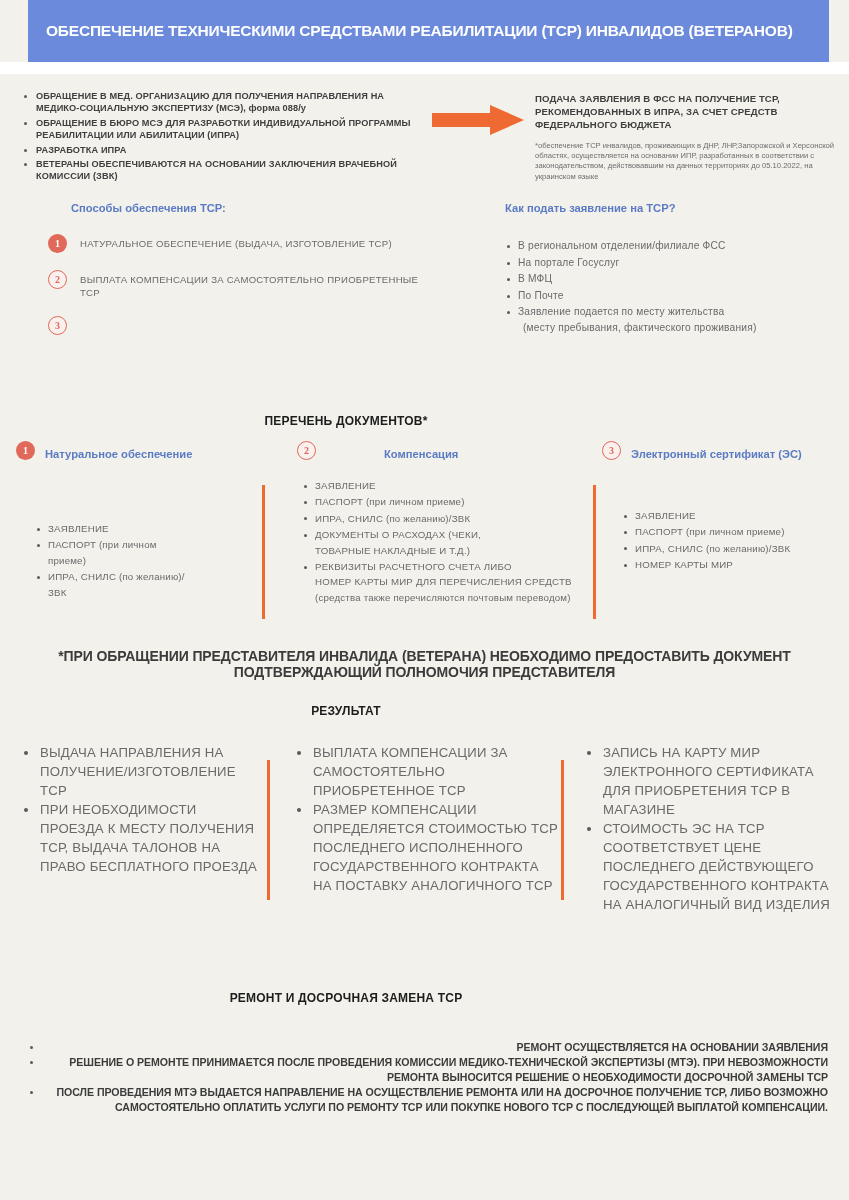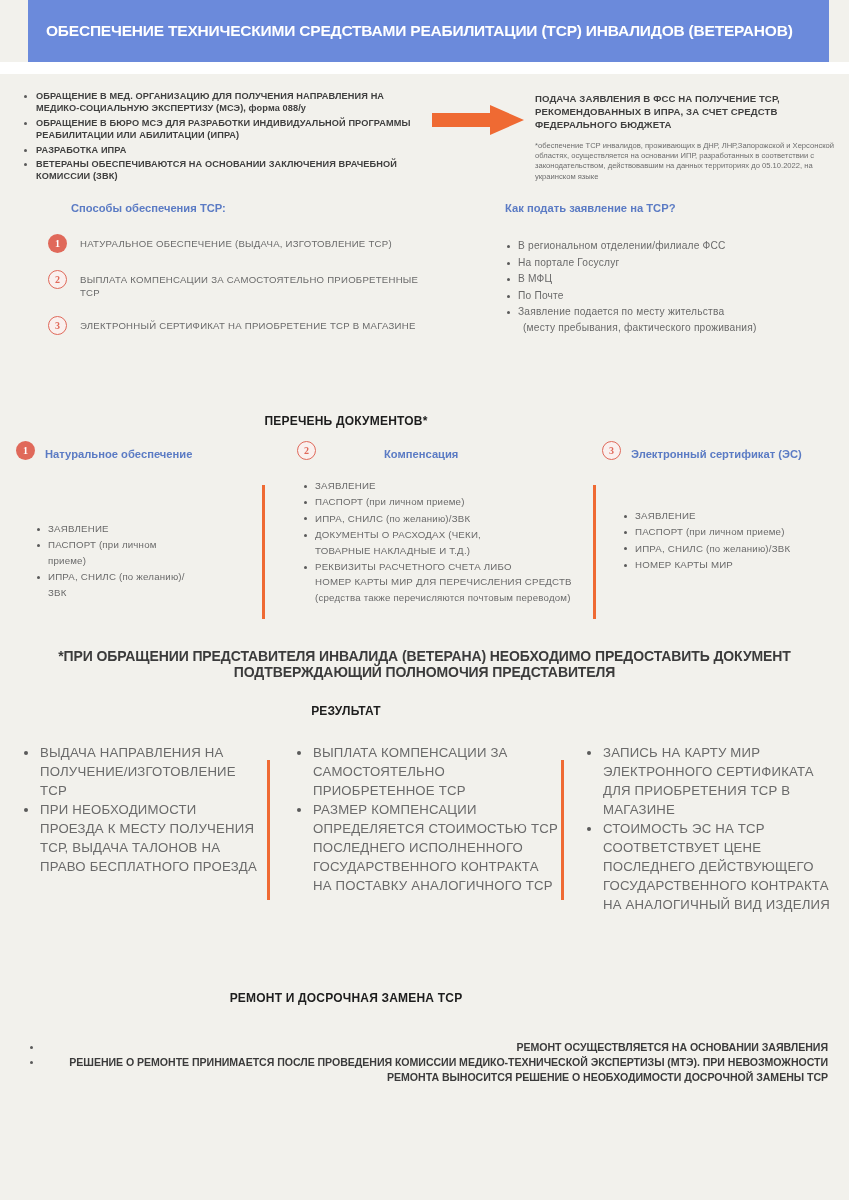--- a/index.html
+++ b/index.html
@@ -316,21 +316,20 @@
         <div class="way-row">
           <div class="badge filled">1</div>
           <div class="way-text">НАТУРАЛЬНОЕ ОБЕСПЕЧЕНИЕ (ВЫДАЧА, ИЗГОТОВЛЕНИЕ ТСР)</div>
         </div>
         <div class="way-row">
           <div class="badge outline">2</div>
           <div class="way-text">ВЫПЛАТА КОМПЕНСАЦИИ ЗА САМОСТОЯТЕЛЬНО ПРИОБРЕТЕННЫЕ ТСР</div>
         </div>
         <div class="way-row">
           <div class="badge outline">3</div>
-          <div class="way-text">ЭЛЕКТРОННЫЙ СЕРТИФИКАТ НА ПРИОБРЕТЕНИЕ ТСР В МАГАЗИНЕ</div>
         </div>
       </div>
   </div>
 
   <div class="howto">
     <div class="sub-head">Как подать заявление на ТСР?</div>
     <ul class="howto-list bullet-list" id="howto-list">
         <li>В региональном отделении/филиале ФСС</li>
         <li>На портале Госуслуг</li>
         <li>В МФЦ</li>
@@ -393,15 +392,16 @@
       <ul class="res-col bullet-list rc3">
         <li>ЗАПИСЬ НА КАРТУ МИР ЭЛЕКТРОННОГО СЕРТИФИКАТА ДЛЯ ПРИОБРЕТЕНИЯ ТСР В МАГАЗИНЕ</li>
         <li>СТОИМОСТЬ ЭС НА ТСР СООТВЕТСТВУЕТ ЦЕНЕ ПОСЛЕДНЕГО ДЕЙСТВУЮЩЕГО ГОСУДАРСТВЕННОГО КОНТРАКТА НА АНАЛОГИЧНЫЙ ВИД ИЗДЕЛИЯ</li>
       </ul>
     </div>
 
   <div class="sec-head" style="top:991px;">РЕМОНТ И ДОСРОЧНАЯ ЗАМЕНА ТСР</div>
   <ul class="repair-list bullet-list" id="repair-list">
       <li>РЕМОНТ ОСУЩЕСТВЛЯЕТСЯ НА ОСНОВАНИИ ЗАЯВЛЕНИЯ</li>
       <li>РЕШЕНИЕ О РЕМОНТЕ ПРИНИМАЕТСЯ ПОСЛЕ ПРОВЕДЕНИЯ КОМИССИИ МЕДИКО-ТЕХНИЧЕСКОЙ ЭКСПЕРТИЗЫ (МТЭ). ПРИ НЕВОЗМОЖНОСТИ РЕМОНТА ВЫНОСИТСЯ РЕШЕНИЕ О НЕОБХОДИМОСТИ ДОСРОЧНОЙ ЗАМЕНЫ ТСР</li>
+      <li>ПОСЛЕ ПРОВЕДЕНИЯ МТЭ ВЫДАЕТСЯ НАПРАВЛЕНИЕ НА ОСУЩЕСТВЛЕНИЕ РЕМОНТА ИЛИ НА ДОСРОЧНОЕ ПОЛУЧЕНИЕ ТСР, ЛИБО ВОЗМОЖНО САМОСТОЯТЕЛЬНО ОПЛАТИТЬ УСЛУГИ ПО РЕМОНТУ ТСР ИЛИ ПОКУПКЕ НОВОГО ТСР С ПОСЛЕДУЮЩЕЙ ВЫПЛАТОЙ КОМПЕНСАЦИИ.</li>
     </ul>
 
 </div>
 
 </body></html>

